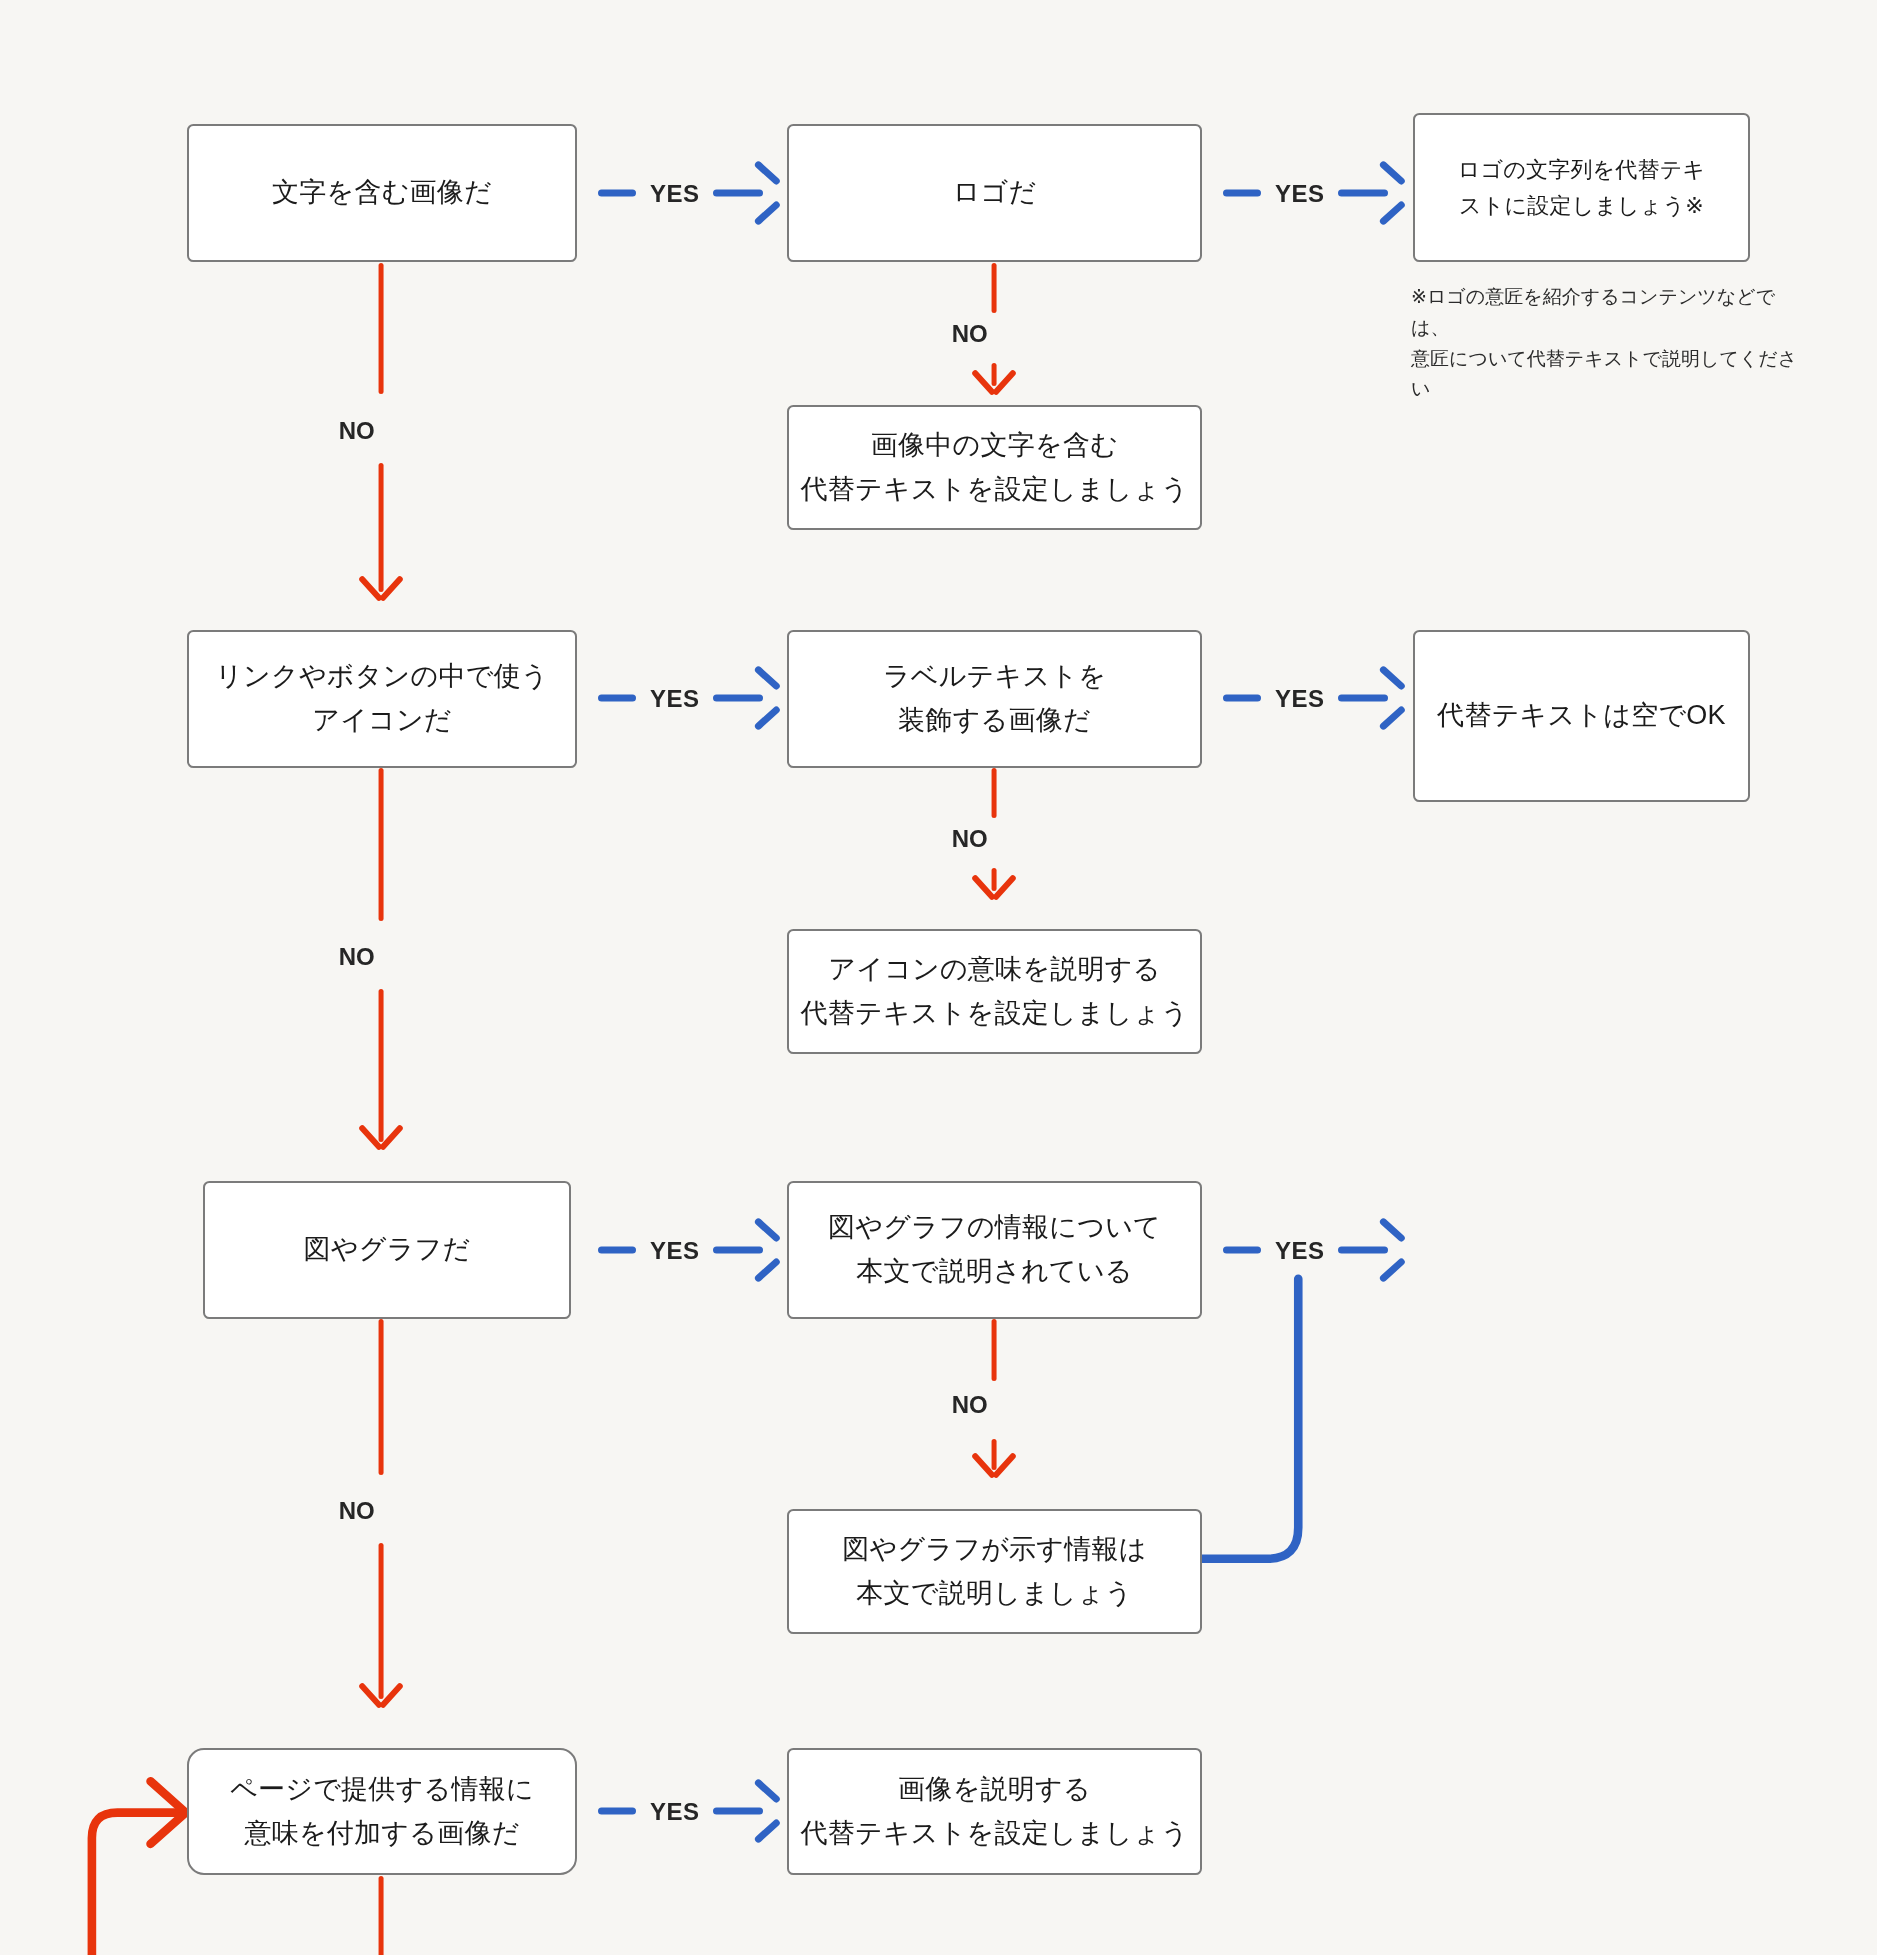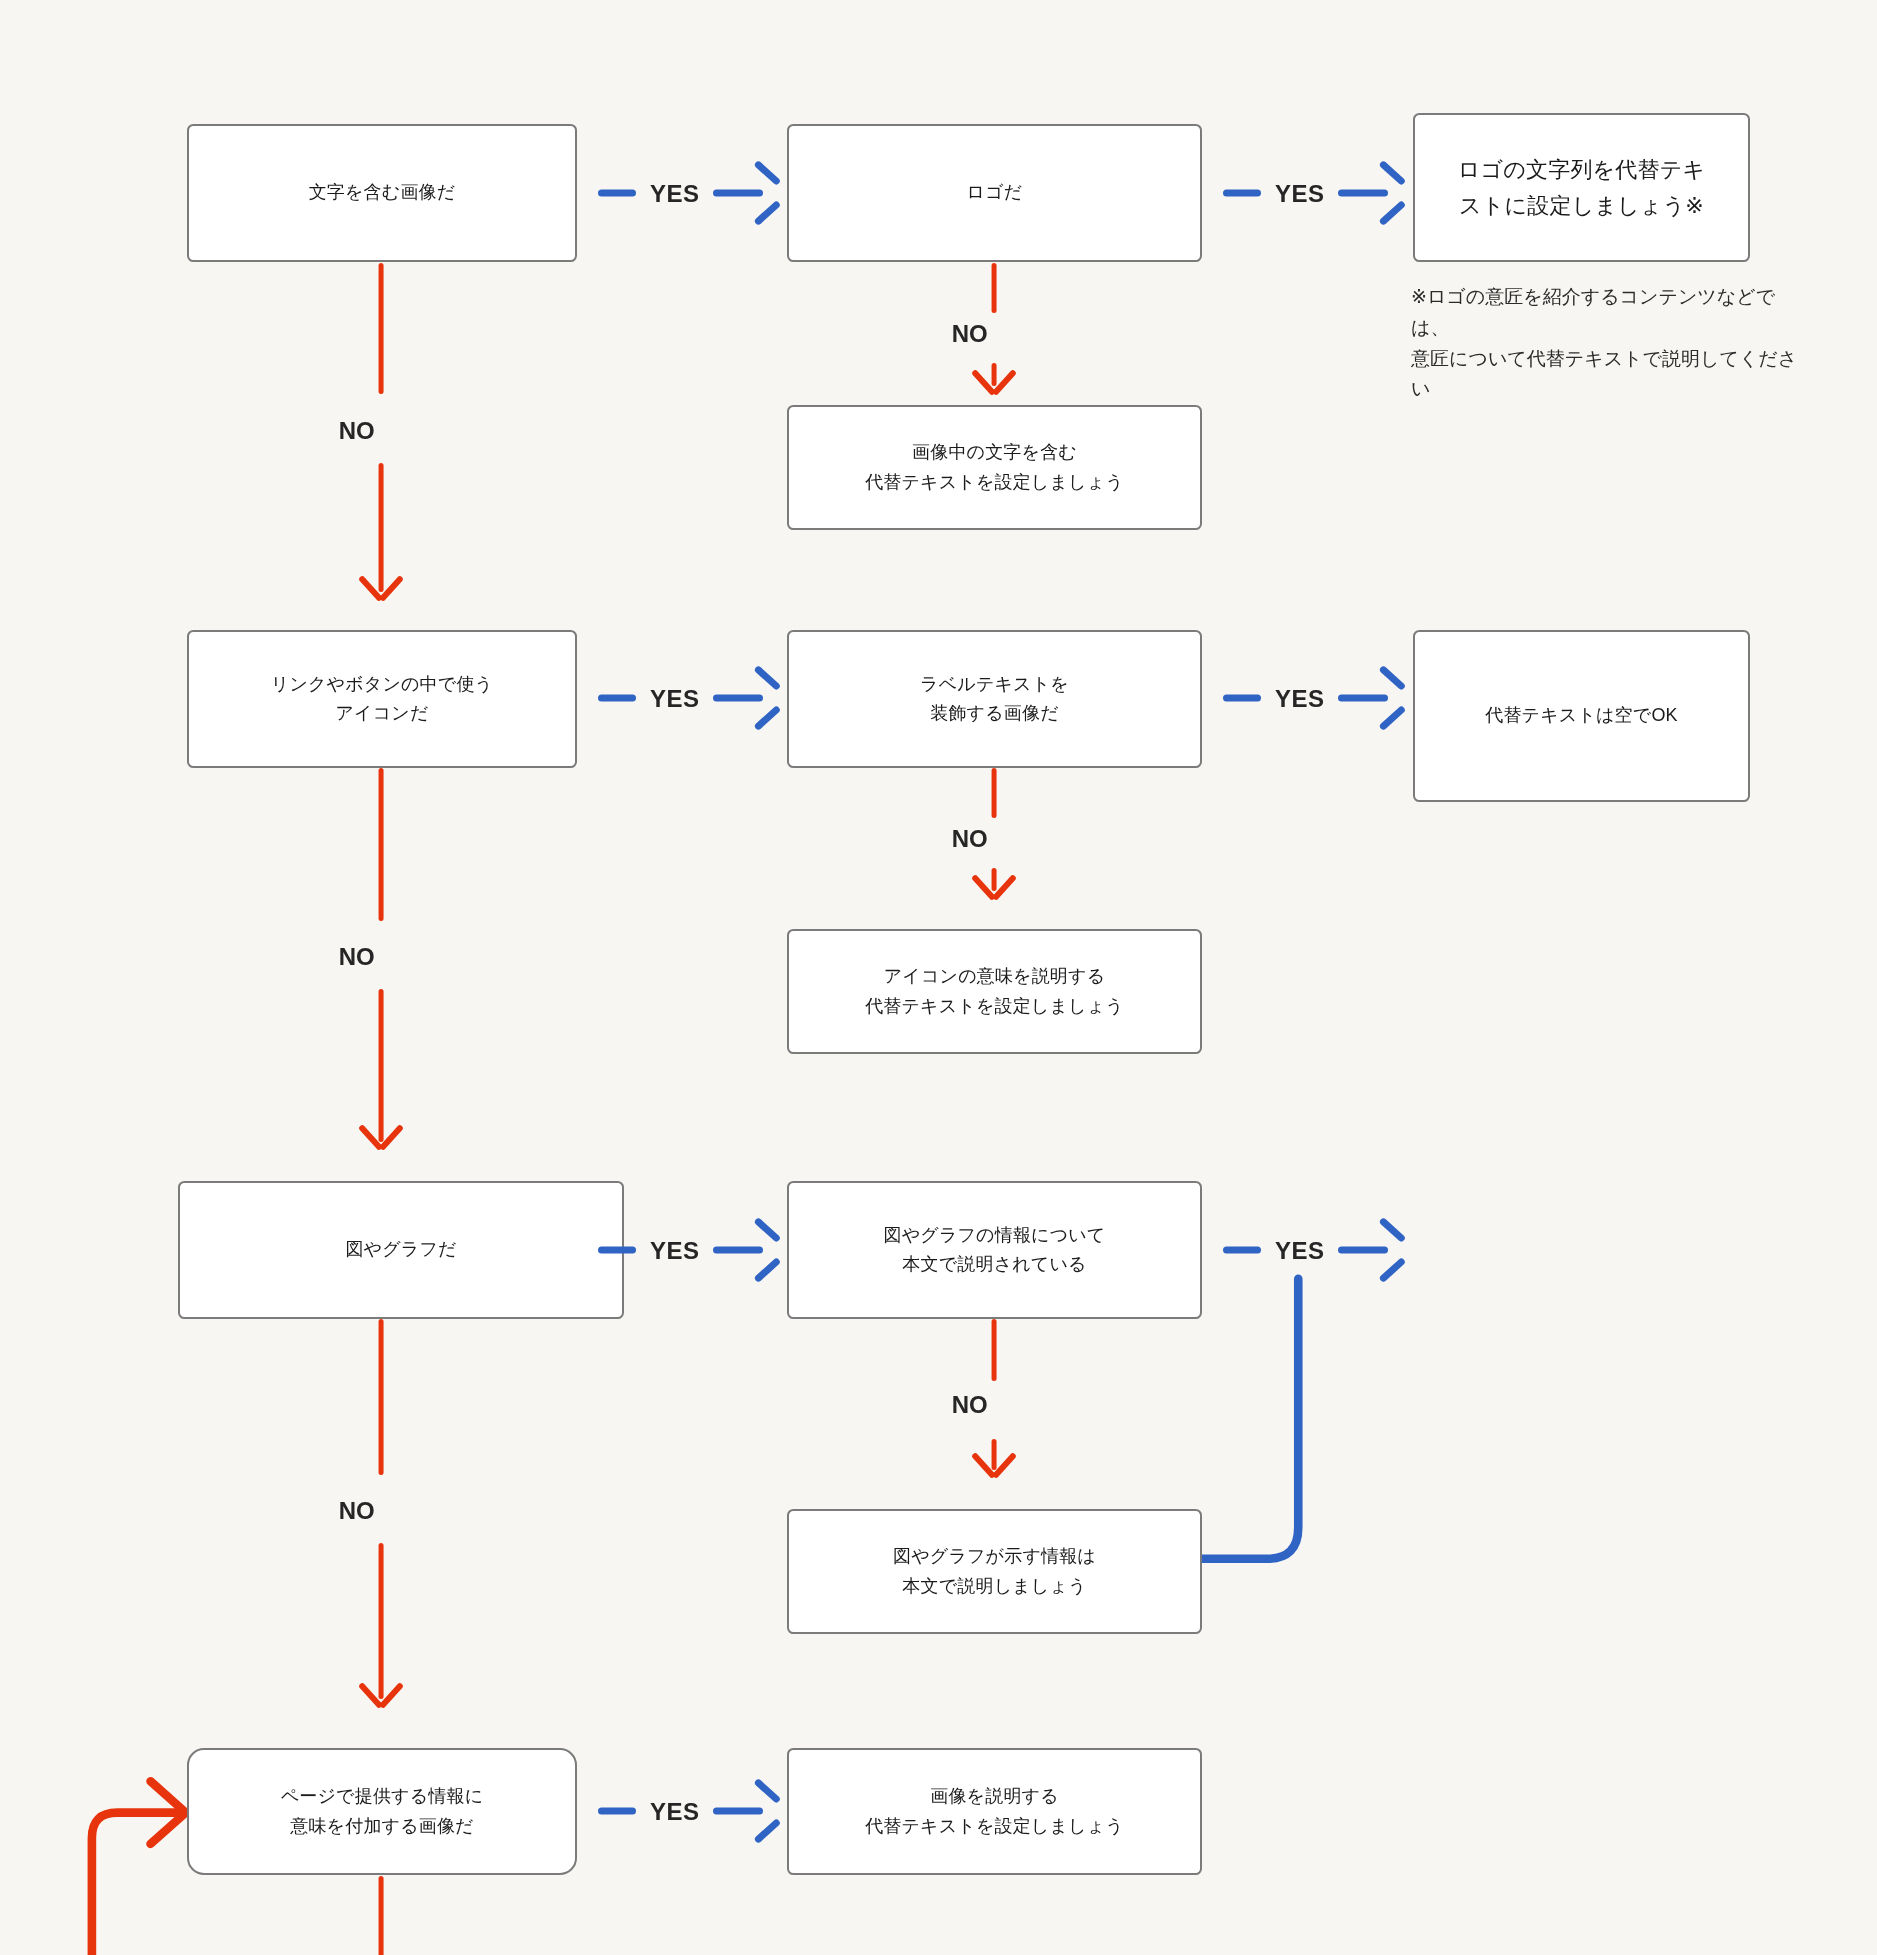--- a/index.html
+++ b/index.html
@@ -16,21 +16,21 @@
     position:absolute;
     box-sizing:border-box;
     background:#ffffff;
     border:2.7px solid #7b7b7b;
     border-radius:6.3px;
     display:flex;
     align-items:center;
     justify-content:center;
     text-align:center;
     color:#1b1b1b;
-    font-size:18px;
+    font-size:27px;
     line-height:1.62;
     letter-spacing:.01em;
     white-space:pre-line;
     padding:3.1px 10.2px;
   }
 
   
   .yes{
     position:absolute;
     display:flex;
@@ -198,21 +198,21 @@
   <div class="no" style="left:381px;top:768px;width:117px;height:415px;">
     <span class="seg" style="top:0;height:153px;"></span>
     <span class="lbl" style="top:177px;">NO</span>
     <span class="seg" style="top:221px;height:153px;"></span>
     <span class="head" style="top:358px;">
       <span class="a"></span>
         <span class="b"></span>
     </span>
   </div>
 
-  <div class="node" style="left:178px;top:1181px;width:446px;height:138px;">図やグラフだ</div>
+  <div class="node" style="left:203px;top:1181px;width:368px;height:138px;">図やグラフだ</div>
 
   <div class="yes" style="left:598px;top:1250px;">
     <span class="dash"></span>
     <span class="lbl">YES</span>
     <span class="arw">
       <span class="shaft"></span>
         <span class="h1"></span>
         <span class="h2"></span>
     </span>
   </div>

